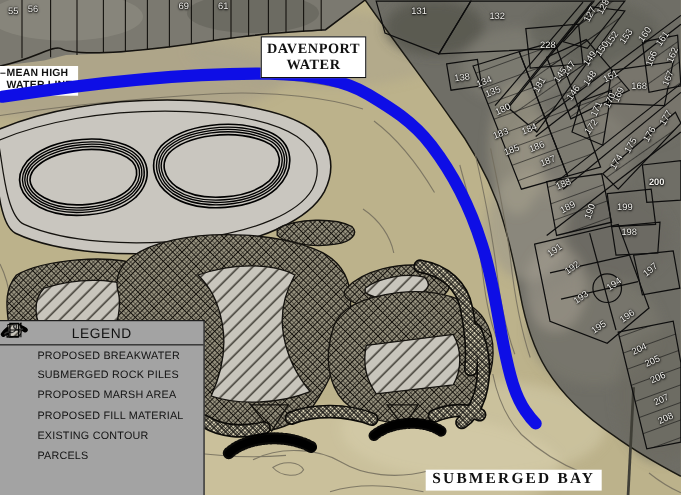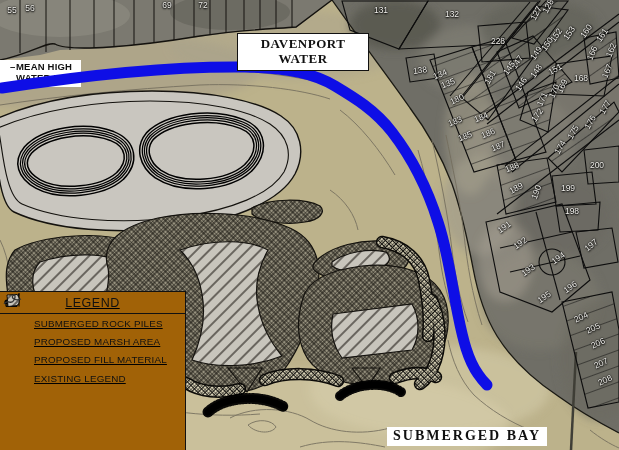--- a/index.html
+++ b/index.html
@@ -2,33 +2,33 @@
 <html style="--water: #bcb28b; --water-light: #d3caa6; --aerial-dark: #6f6e66; --blue-line: #0e0ee6; --contour-gray: #736d5d; --parcel-line: #0d0d0d; --number-text: #f4f3ee;"><head>
 <meta charset="utf-8">
 <style>
   html,body{margin:0;padding:0;background:#fff;}
   #stage{position:relative;width:619px;height:450px;overflow:hidden;
          font-family:"Liberation Sans",sans-serif;background:var(--water,#bcb28b);}
   #stage svg{position:absolute;left:0;top:0;}
   .overlay{position:absolute;left:0;top:0;width:619px;height:450px;pointer-events:none;}
   
   .map-label{position:absolute;background:#fff;color:#111;text-align:center;line-height:1.15;}
-  .lbl-davenport{left:237px;top:33px;width:90px;padding:3px 20px;border:1px solid #111;
+  .lbl-davenport{left:237px;top:33px;width:90px;padding:3px 2px;border:1px solid #111;
       font-family:"Liberation Serif",serif;font-weight:bold;font-size:13px;letter-spacing:.5px;}
   .lbl-pensacola{left:387px;top:427px;padding:1px 6px 2px;font-family:"Liberation Serif",serif;
       font-weight:bold;font-size:14px;letter-spacing:2px;white-space:nowrap;}
-  .lbl-mhw{left:0px;top:60px;width:70px;padding:2px 1px 3px 10px;font-size:9.5px;font-weight:bold;
+  .lbl-mhw{left:0px;top:60px;width:70px;padding:2px 1px 3px 0;font-size:9.5px;font-weight:bold;
       text-align:left;letter-spacing:.2px;}
   .lbl-mhw .tick{display:inline-block;width:6px;}
   
   .pnum{position:absolute;font-size:8.5px;color:#f4f3ee;white-space:nowrap;
       text-shadow:0 0 1px #000,0 0 2px #000,0 1px 2px #000;transform-origin:center;}
   
-  .legend{position:absolute;left:0px;top:291px;width:186px;height:160px;background:#a16207;
-      border:1.6px solid #111;border-left:none;box-sizing:border-box;text-decoration:underline;}
+  .legend{position:absolute;left:0px;top:291px;width:186px;height:160px;background:#a3a3a3;
+      border:1.6px solid #111;border-left:none;box-sizing:border-box;}
   .legend-title{text-align:center;font-size:12.5px;letter-spacing:.5px;padding:4px 0 3px;color:#111;}
   .legend-rule{height:0;border-top:1.8px solid #111;}
   .legend-row{display:flex;align-items:center;height:18.3px;padding-left:2px;}
   .legend-ic{width:32px;display:flex;justify-content:center;flex:none;}
   .legend-lab{font-size:9.8px;color:#111;letter-spacing:.2px;white-space:nowrap;}
 </style>
 </head>
 <body>
 
 <div id="stage">
@@ -235,21 +235,21 @@
   </div>
 
   <svg class="overlay" width="619" height="450" viewBox="0 0 619 450">
     <path d="M2,88 C80,76 170,66 245,67 C290,68 315,74 335,86 C355,98 375,110 392,132 C412,158 428,190 438,222 C448,252 452,285 458,315 C463,340 468,360 478,374 C482,380 485,383 487,385" fill="none" stroke="var(--blue-line,#0e0ee6)" stroke-width="11" stroke-linecap="round"></path>
   </svg>
 
   <div class="overlay" id="parcel-layer">
       <span class="pnum" style="left: 12px; top: 10px; transform: translate(-50%, -50%) rotate(0deg);">55</span>
       <span class="pnum" style="left: 30px; top: 8px; transform: translate(-50%, -50%) rotate(0deg);">56</span>
       <span class="pnum" style="left: 167px; top: 5px; transform: translate(-50%, -50%) rotate(0deg);">69</span>
-      <span class="pnum" style="left: 203px; top: 5px; transform: translate(-50%, -50%) rotate(0deg);">72</span>
+      <span class="pnum" style="left: 203px; top: 5px; transform: translate(-50%, -50%) rotate(0deg);">61</span>
       <span class="pnum" style="left: 381px; top: 10px; transform: translate(-50%, -50%) rotate(0deg);">131</span>
       <span class="pnum" style="left: 452px; top: 14px; transform: translate(-50%, -50%) rotate(0deg);">132</span>
       <span class="pnum" style="left: 498px; top: 41px; transform: translate(-50%, -50%) rotate(0deg);">228</span>
       <span class="pnum" style="left: 536px; top: 13px; transform: translate(-50%, -50%) rotate(-62deg);">127</span>
       <span class="pnum" style="left: 548px; top: 6px; transform: translate(-50%, -50%) rotate(-62deg);">128</span>
       <span class="pnum" style="left: 556px; top: 35px; transform: translate(-50%, -50%) rotate(-55deg);">152</span>
       <span class="pnum" style="left: 569px; top: 33px; transform: translate(-50%, -50%) rotate(-55deg);">153</span>
       <span class="pnum" style="left: 586px; top: 31px; transform: translate(-50%, -50%) rotate(-55deg);">160</span>
       <span class="pnum" style="left: 602px; top: 35px; transform: translate(-50%, -50%) rotate(-55deg);">161</span>
       <span class="pnum" style="left: 547px; top: 44px; transform: translate(-50%, -50%) rotate(-55deg);">150</span>
@@ -273,21 +273,21 @@
       <span class="pnum" style="left: 440px; top: 74px; transform: translate(-50%, -50%) rotate(-22deg);">134</span>
       <span class="pnum" style="left: 448px; top: 83px; transform: translate(-50%, -50%) rotate(-22deg);">135</span>
       <span class="pnum" style="left: 455px; top: 121px; transform: translate(-50%, -50%) rotate(-22deg);">183</span>
       <span class="pnum" style="left: 481px; top: 117px; transform: translate(-50%, -50%) rotate(-22deg);">184</span>
       <span class="pnum" style="left: 465px; top: 136px; transform: translate(-50%, -50%) rotate(-22deg);">185</span>
       <span class="pnum" style="left: 488px; top: 133px; transform: translate(-50%, -50%) rotate(-22deg);">186</span>
       <span class="pnum" style="left: 498px; top: 146px; transform: translate(-50%, -50%) rotate(-22deg);">187</span>
       <span class="pnum" style="left: 512px; top: 167px; transform: translate(-50%, -50%) rotate(-22deg);">188</span>
       <span class="pnum" style="left: 516px; top: 188px; transform: translate(-50%, -50%) rotate(-28deg);">189</span>
       <span class="pnum" style="left: 536px; top: 192px; transform: translate(-50%, -50%) rotate(-70deg);">190</span>
-      <span class="pnum" style="left: 597px; top: 165px; transform: translate(-50%, -50%) rotate(0deg);">200</span>
+      <span class="pnum" style="left: 597px; top: 165px; transform: translate(-50%, -50%) rotate(0deg); font-weight: bold;">200</span>
       <span class="pnum" style="left: 568px; top: 188px; transform: translate(-50%, -50%) rotate(0deg);">199</span>
       <span class="pnum" style="left: 572px; top: 211px; transform: translate(-50%, -50%) rotate(0deg); text-align: right;">198</span>
       <span class="pnum" style="left: 591px; top: 245px; transform: translate(-50%, -50%) rotate(-40deg);">197</span>
       <span class="pnum" style="left: 605px; top: 107px; transform: translate(-50%, -50%) rotate(-60deg);">177</span>
       <span class="pnum" style="left: 590px; top: 122px; transform: translate(-50%, -50%) rotate(-60deg);">176</span>
       <span class="pnum" style="left: 573px; top: 132px; transform: translate(-50%, -50%) rotate(-60deg);">175</span>
       <span class="pnum" style="left: 560px; top: 147px; transform: translate(-50%, -50%) rotate(-60deg);">174</span>
       <span class="pnum" style="left: 504px; top: 227px; transform: translate(-50%, -50%) rotate(-35deg);">191</span>
       <span class="pnum" style="left: 520px; top: 243px; transform: translate(-50%, -50%) rotate(-35deg);">192</span>
       <span class="pnum" style="left: 528px; top: 270px; transform: translate(-50%, -50%) rotate(-35deg);">193</span>
@@ -306,20 +306,28 @@
       <span>DAVENPORT</span><br>
       <span>WATER</span>
     </div>
     <div class="map-label lbl-pensacola">SUBMERGED BAY</div>
   </div>
 
   <div class="legend">
     <div class="legend-title">LEGEND</div>
     <div class="legend-rule"></div>
 
+    <div class="legend-row">
+      <span class="legend-ic">
+        <svg width="26" height="16">
+            <path d="M3,12 C8,4 17,3 23,8" stroke="#000" stroke-width="4.5" fill="none" stroke-linecap="round"></path>
+          </svg>
+      </span>
+      <span class="legend-lab">PROPOSED BREAKWATER</span>
+    </div>
 
     <div class="legend-row">
       <span class="legend-ic">
         <svg width="26" height="16">
             <g fill="#000">
               <circle cx="7" cy="10" r="2.6"></circle>
               <circle cx="12" cy="6.5" r="3"></circle>
               <circle cx="11" cy="12" r="2.2"></circle>
               <circle cx="16.5" cy="10.5" r="2.4"></circle>
             </g>
@@ -348,18 +356,27 @@
       </span>
       <span class="legend-lab">PROPOSED FILL MATERIAL</span>
     </div>
 
     <div class="legend-row">
       <span class="legend-ic">
         <svg width="26" height="16">
             <path d="M4,12 C8,6 11,14 14,8 C16,4 15,2 13,3.5 C11,5 14,9.5 21,7" stroke="#333" stroke-width="1.3" fill="none"></path>
           </svg>
       </span>
-      <span class="legend-lab">EXISTING LEGEND</span>
-    </div>
-
+      <span class="legend-lab">EXISTING CONTOUR</span>
+    </div>
+
+    <div class="legend-row">
+      <span class="legend-ic">
+        <svg width="26" height="16">
+            <rect x="9" y="2" width="8" height="12" fill="none" stroke="#000" stroke-width="1.2"></rect>
+            <path d="M9,8 H17" stroke="#000" stroke-width="1"></path>
+          </svg>
+      </span>
+      <span class="legend-lab">PARCELS</span>
+    </div>
   </div>
 
 </div>
 
 </body></html>

